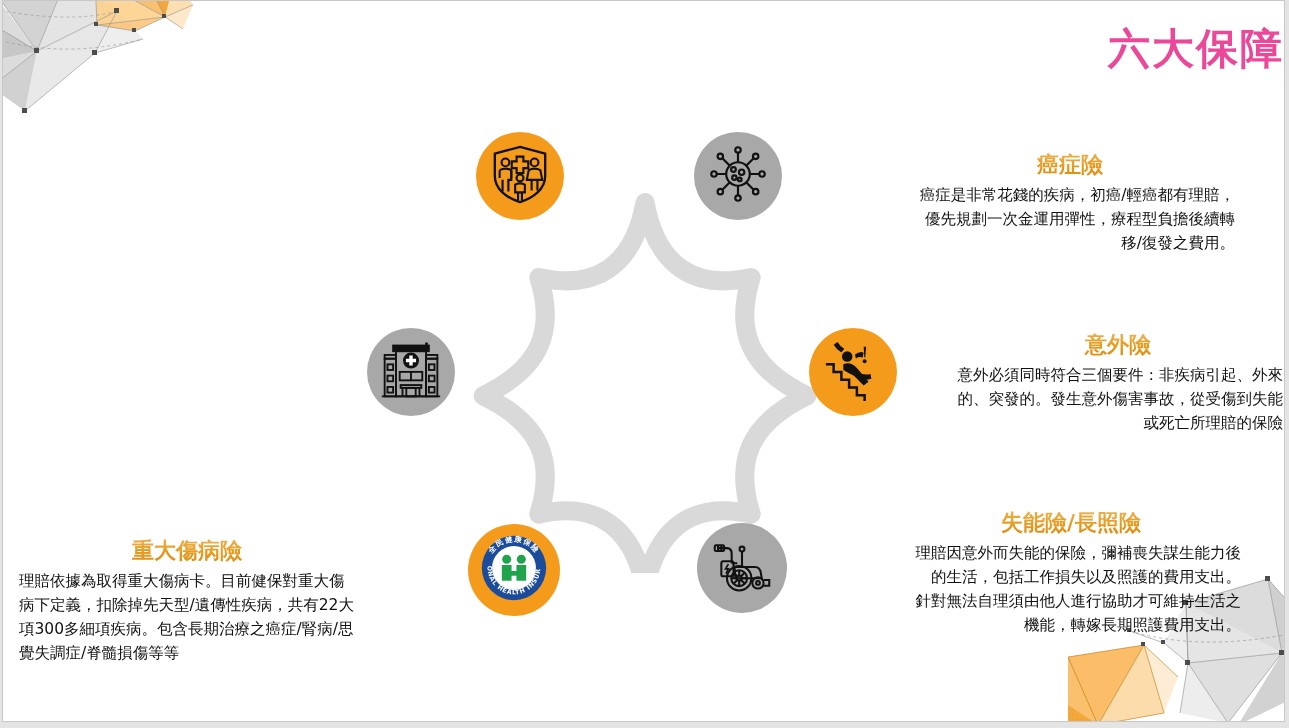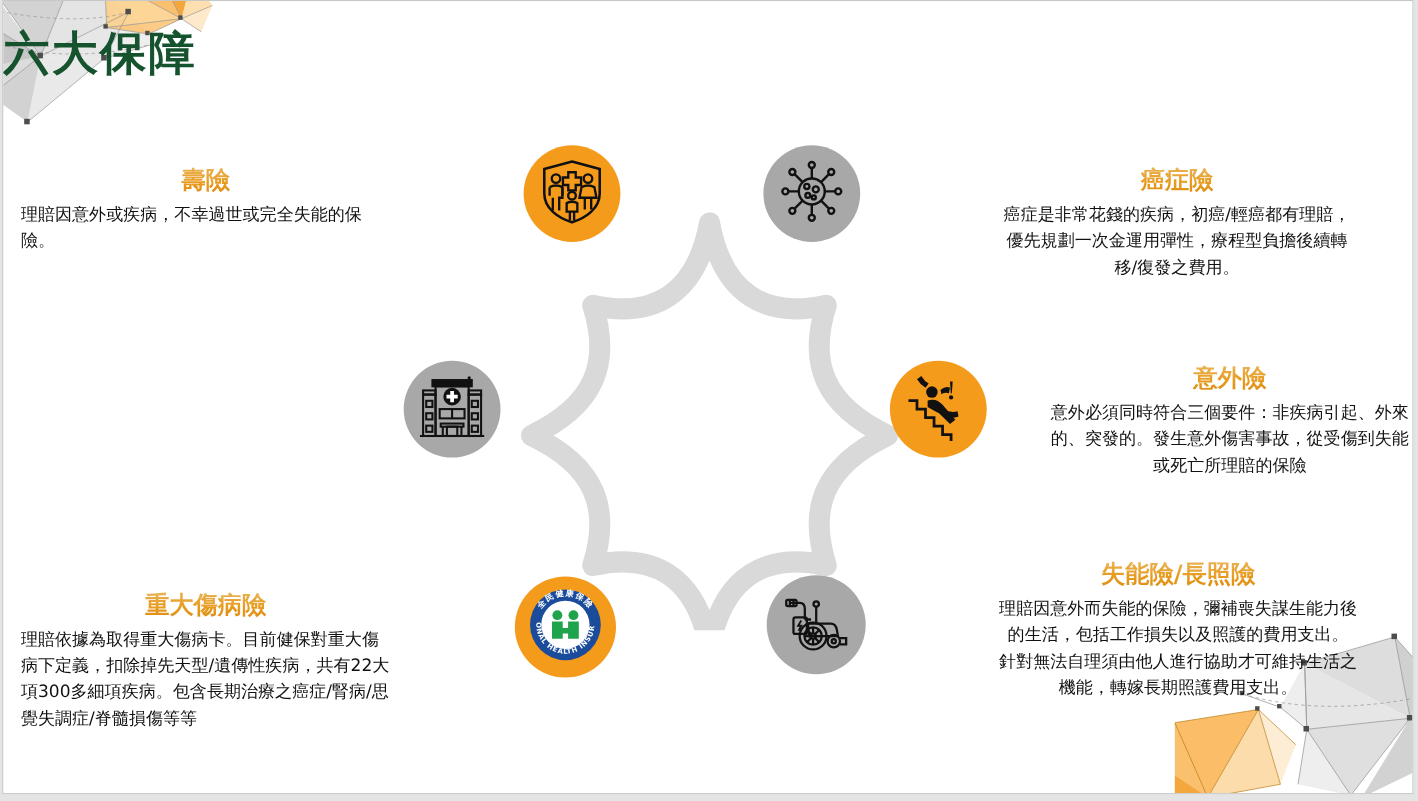--- a/index.html
+++ b/index.html
@@ -26,25 +26,25 @@
   
   .deco { position: absolute; pointer-events: none; }
   .deco-tl { left: -6px; top: -10px; }
   .deco-br { right: -4px; bottom: -6px; }
 
   
   #title {
     position: absolute;
     left: 0; right: 0;
     top: 20px;
-    text-align: left;
+    text-align: right;
     font-size: 42px;
     font-weight: bold;
     letter-spacing: 2px;
-    color: #14532d;
+    color: #ec4899;
     font-family: "DejaVu Sans", "Liberation Sans", sans-serif;
   }
 
   
   #center-star {
     position: absolute;
     left: 430px;
     top: 148px;
     width: 424px;
     height: 424px;
@@ -84,21 +84,21 @@
     margin-bottom: 4px;
     white-space: nowrap;
   }
   .block .body {
     font-size: 15.5px;
     line-height: 1.55;
     color: #111111;
     white-space: pre-line;
   }
   .block.left  .body { text-align: left; }
-  .block.right .body { text-align: center; }
+  .block.right .body { text-align: right; }
   .block .body.indent { text-indent: 0; }
 
   #block-life      { left: 16px;  top: 150px; width: 336px; }
   #block-medical   { left: 16px;  top: 330px; width: 336px; }
   #block-critical  { left: 16px;  top: 508px; width: 336px; margin-top: 28px; }
 
   #block-cancer    { left: 902px; top: 150px; width: 330px; }
   #block-accident  { left: 902px; top: 330px; width: 330px; margin-left: 48px; }
   #block-disability{ left: 898px; top: 508px; width: 340px; }
 
@@ -404,24 +404,20 @@
           <line x1="28" y1="46" x2="24" y2="50"></line>
 
           <circle cx="50" cy="49" r="6"></circle>
           <circle cx="50" cy="49" r="2"></circle>
           <path d="M56 46 h6 v6 h-6"></path>
         </g>
       </svg>
     </span>
   </div>
 
-  <div class="block left" id="block-life">
-    <div class="heading">壽險</div>
-    <div class="body">理賠因意外或疾病，不幸過世或完全失能的保險。</div>
-  </div>
 
 
   <div class="block left" id="block-critical">
     <div class="heading">重大傷病險</div>
     <div class="body">理賠依據為取得重大傷病卡。目前健保對重大傷病下定義，扣除掉先天型/遺傳性疾病，共有22大項300多細項疾病。包含長期治療之癌症/腎病/思覺失調症/脊髓損傷等等</div>
   </div>
 
   <div class="block right" id="block-cancer">
     <div class="heading">癌症險</div>
     <div class="body">癌症是非常花錢的疾病，初癌/輕癌都有理賠，優先規劃一次金運用彈性，療程型負擔後續轉移/復發之費用。</div>

